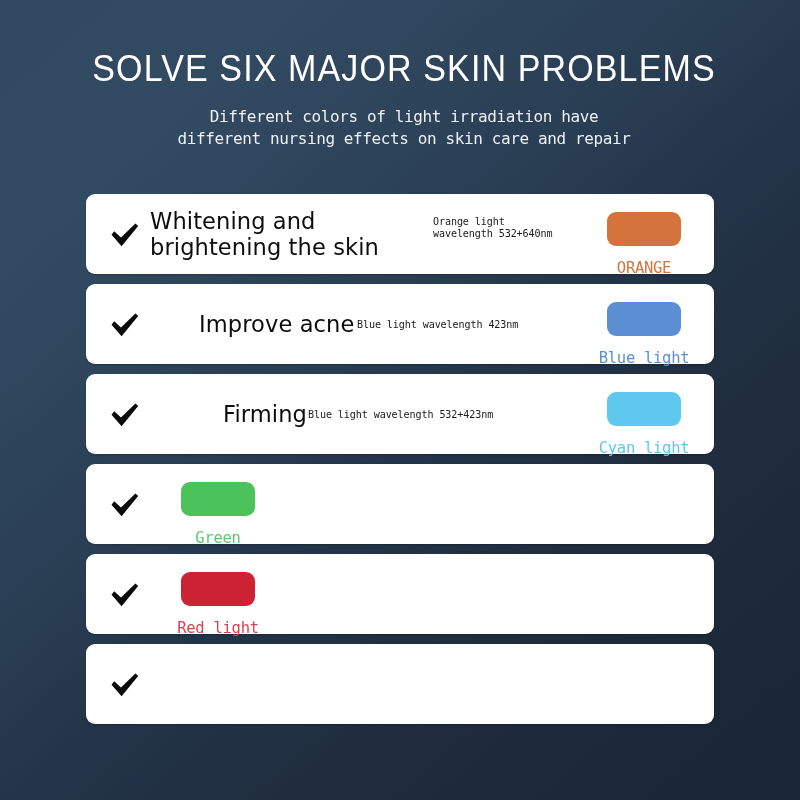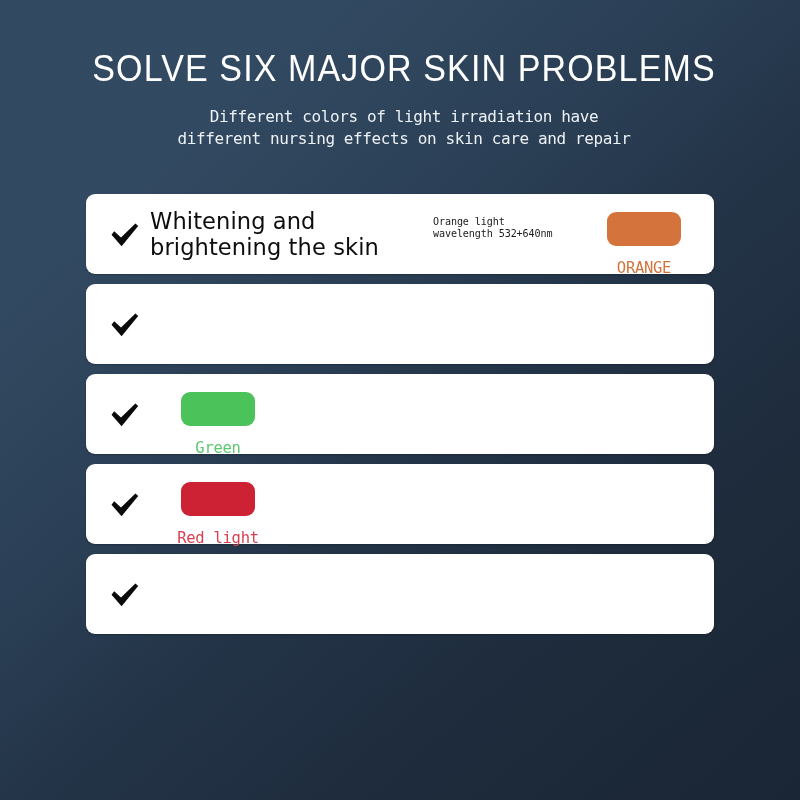--- a/index.html
+++ b/index.html
@@ -177,22 +177,45 @@
         <div class="swatch-label" style="color: rgb(212, 116, 60);">ORANGE</div>
       </div>
     </div>
 
     <div class="card">
       <span class="check-icon">
         <svg width="30" height="26" viewBox="0 0 30 26" aria-hidden="true">
           <path d="M1.5 12.8 L4.2 9.2 L11.0 15.6 L25.4 1.6 L28.2 4.0 L11.6 24.2 Z" fill="#0a0a0a"></path>
         </svg>
       </span>
-    </div>
-
+      <div class="text-block">
+        <div class="card-heading">Improve acne</div>
+        <div class="card-sub">Blue light wavelength 423nm</div>
+      </div>
+      <div class="swatch-area">
+        <div class="swatch" style="background-color: rgb(91, 143, 212);"></div>
+        <div class="swatch-label" style="color: rgb(91, 143, 212);">Blue light</div>
+      </div>
+    </div>
+
+    <div class="card">
+      <span class="check-icon">
+        <svg width="30" height="26" viewBox="0 0 30 26" aria-hidden="true">
+          <path d="M1.5 12.8 L4.2 9.2 L11.0 15.6 L25.4 1.6 L28.2 4.0 L11.6 24.2 Z" fill="#0a0a0a"></path>
+        </svg>
+      </span>
+      <div class="text-block">
+        <div class="card-heading">Firming</div>
+        <div class="card-sub">Blue light wavelength 532+423nm</div>
+      </div>
+      <div class="swatch-area">
+        <div class="swatch" style="background-color: rgb(94, 200, 238);"></div>
+        <div class="swatch-label" style="color: rgb(94, 200, 238);">Cyan light</div>
+      </div>
+    </div>
 
     <div class="card">
       <span class="check-icon">
         <svg width="30" height="26" viewBox="0 0 30 26" aria-hidden="true">
           <path d="M1.5 12.8 L4.2 9.2 L11.0 15.6 L25.4 1.6 L28.2 4.0 L11.6 24.2 Z" fill="#0a0a0a"></path>
         </svg>
       </span>
       <div class="swatch-area">
         <div class="swatch" style="background-color: rgb(76, 195, 90);"></div>
         <div class="swatch-label" style="color: rgb(94, 199, 114);">Green</div>

